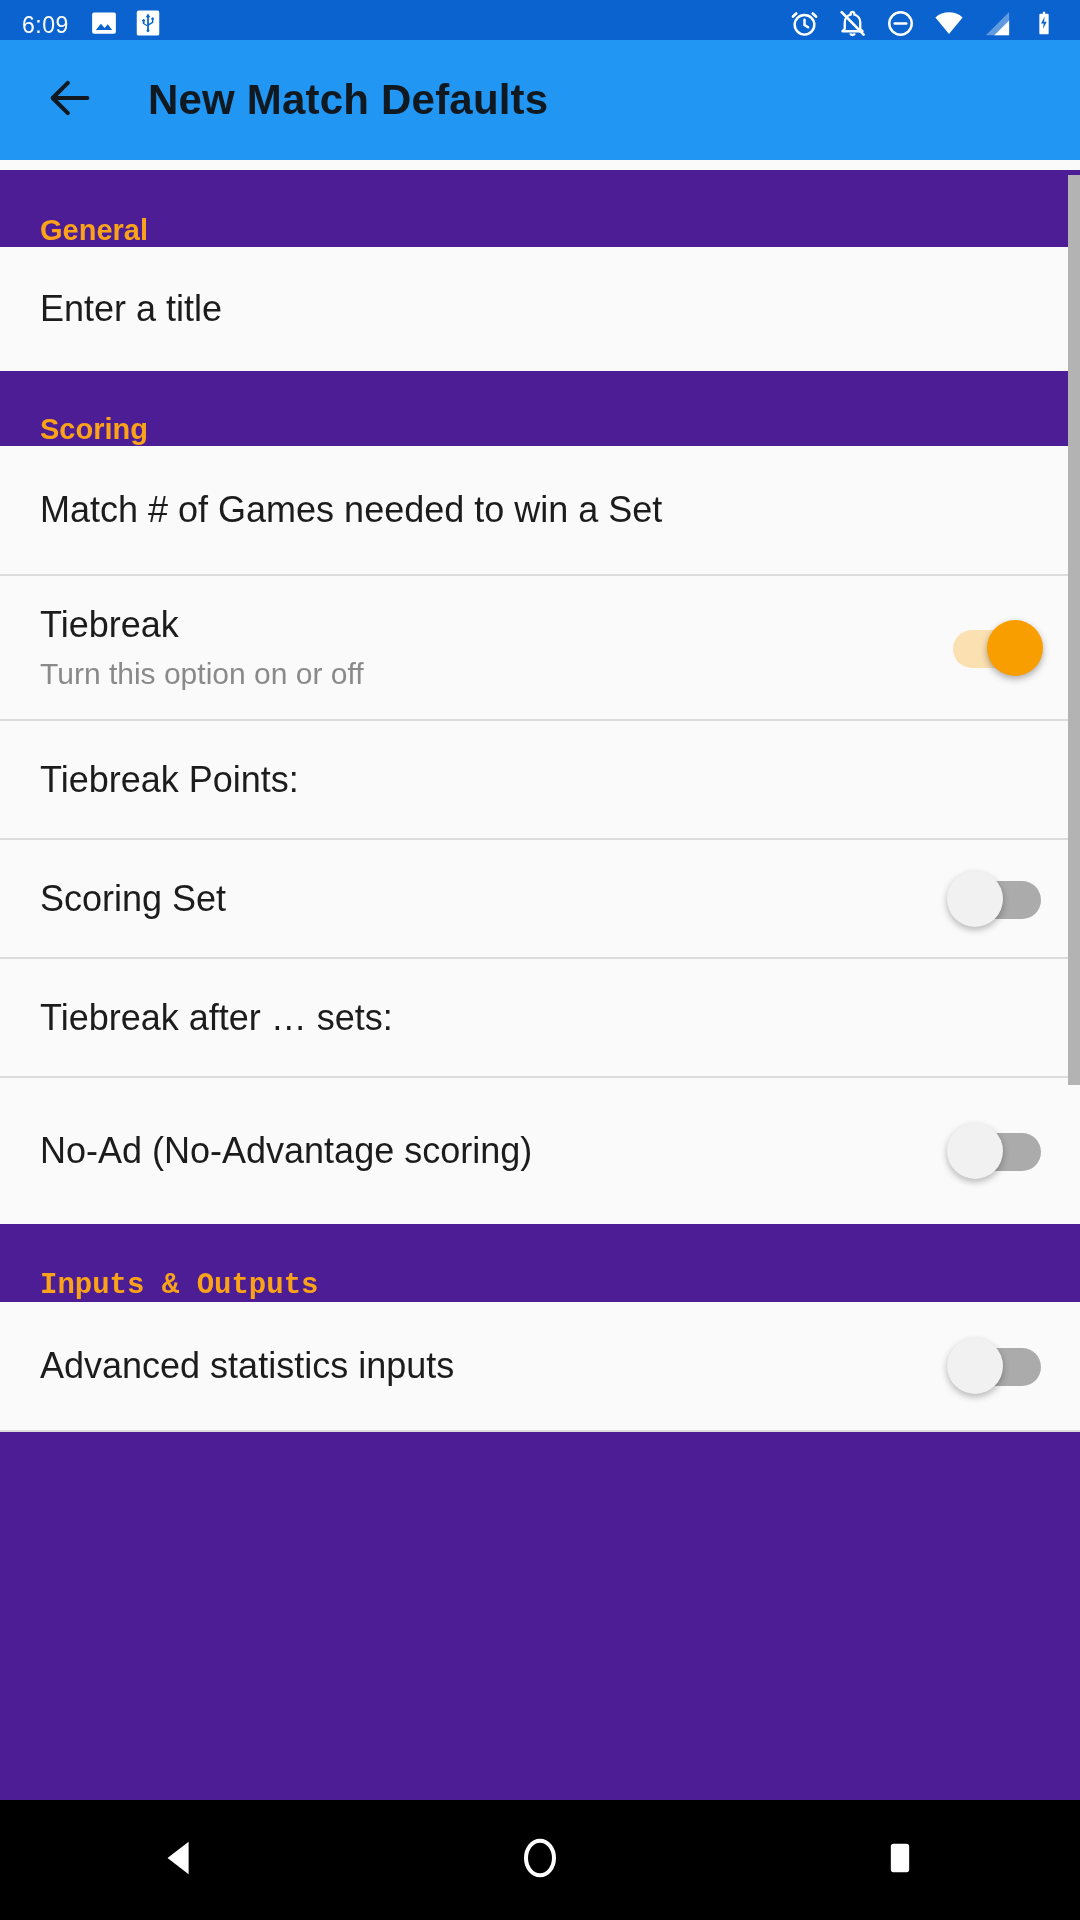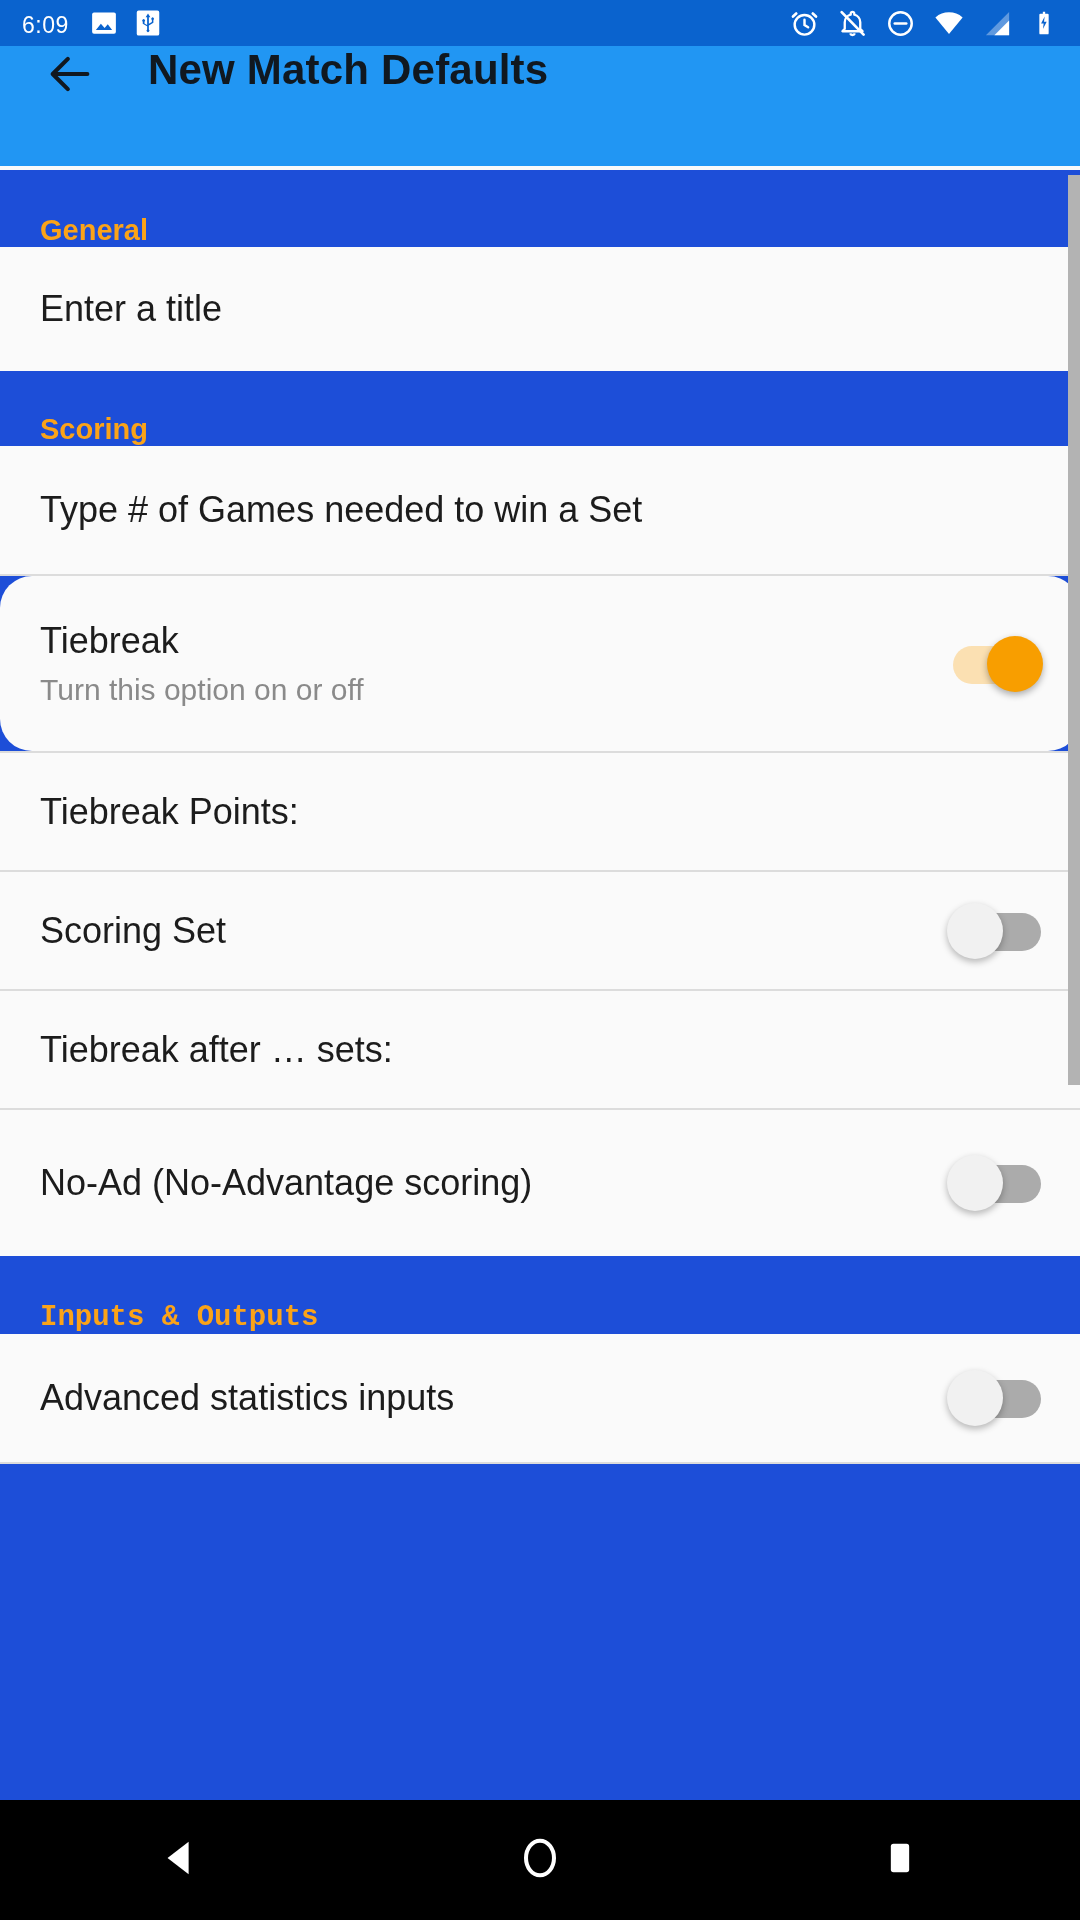--- a/index.html
+++ b/index.html
@@ -23,42 +23,42 @@
   .status-time {
     font-size: 23px; font-weight: 500; letter-spacing: 0.5px;
     line-height: 1; color: #ffffff;
   }
   .status-left-icons { display: flex; align-items: center; gap: 14px; margin-left: 20px; }
   .status-right-icons { display: flex; align-items: center; gap: 17px; margin-left: auto; }
   .sicon { display: block; }
 
   
   .app-bar {
-    position: absolute; top: 46px; left: 0;
+    position: absolute; top: 40px; left: 0;
     width: 1080px; height: 120px;
     background: #2196F3;
-    display: flex; align-items: flex-start;
+    display: flex; align-items: center;
     padding-left: 40px;
   }
   .back-btn {
     width: 60px; height: 60px;
     display: flex; align-items: center; justify-content: center;
     cursor: pointer; background: none; border: none;
   }
   .app-title {
     margin-left: 48px;
     font-size: 42px; font-weight: 700; color: #101820;
     letter-spacing: 0.2px; white-space: nowrap;
   }
 
   
   .content {
     position: absolute; top: 170px; left: 0;
     width: 1080px; height: 1630px;
-    background: #1d4ed8;
+    background: #4c1d95;
     overflow: hidden;
   }
   .section-header {
     font-size: 29px; font-weight: 700; color: #FBA318;
     padding-left: 40px;
   }
   .row {
     position: relative;
     padding-left: 40px; padding-right: 33px;
     display: flex; align-items: center;
@@ -210,26 +210,26 @@
     <div class="row" style="height:124px;">
       <div class="row-texts">
         <div class="row-title">Enter a title</div>
       </div>
     </div>
 
     <div class="section-header" style="padding-top:42px;">Scoring</div>
 
     <div class="row" style="height:128px;">
       <div class="row-texts">
-        <div class="row-title">Type # of Games needed to win a Set</div>
+        <div class="row-title">Match # of Games needed to win a Set</div>
       </div>
     </div>
     <div class="divider inset"></div>
 
-    <div class="row" style="height:175px;border-radius:32px;">
+    <div class="row" style="height:143px;">
       <div class="row-texts">
         <div class="row-title">Tiebreak</div>
         <div class="row-sub">Turn this option on or off</div>
       </div>
       <div class="switch on">
         <div class="track"></div>
         <div class="thumb"></div>
       </div>
     </div>
     <div class="divider inset"></div>

